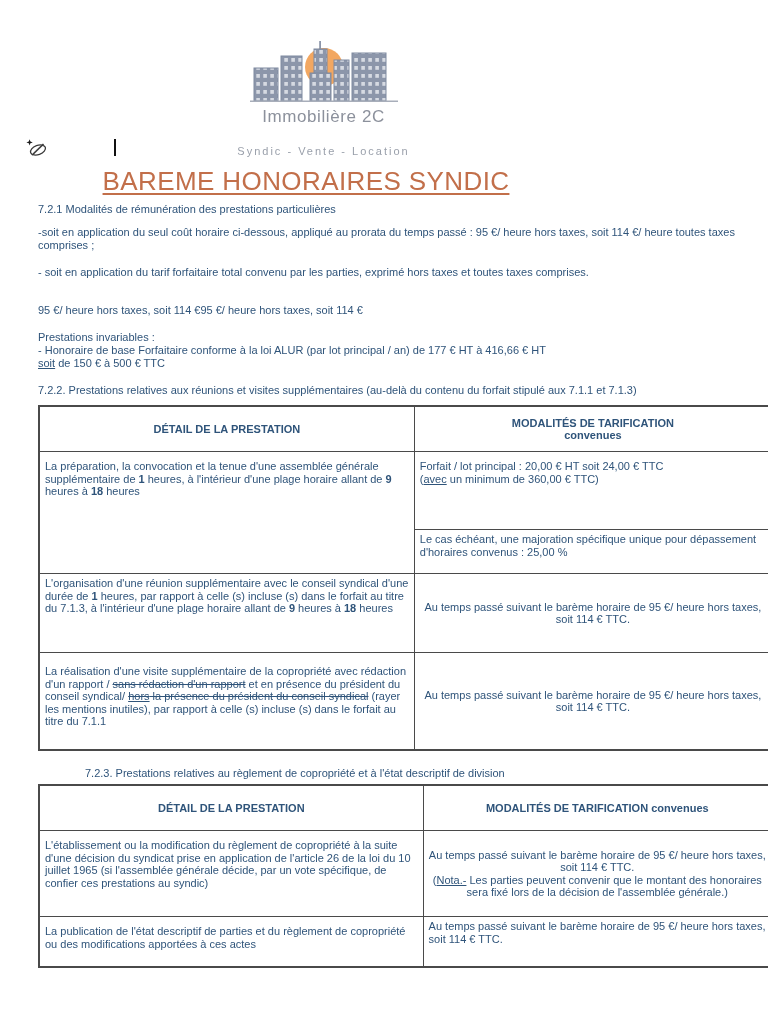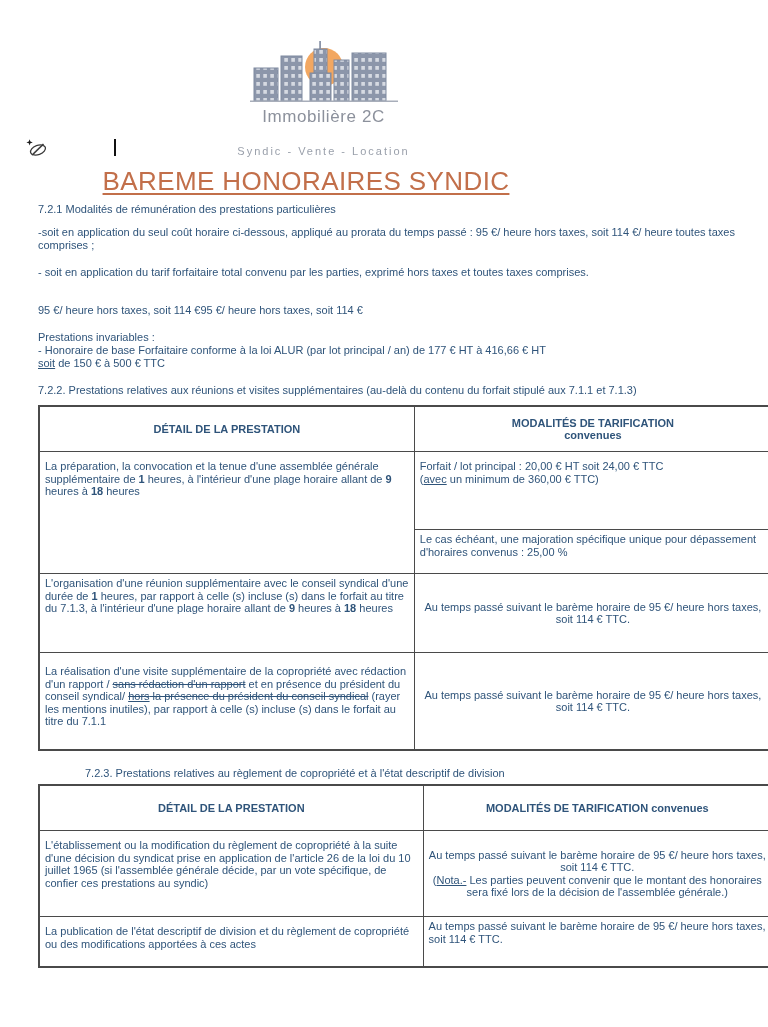--- a/index.html
+++ b/index.html
@@ -138,20 +138,20 @@
       <tbody>
           <tr>
         <th class="h-hdr">DÉTAIL DE LA PRESTATION</th>
         <th class="h-hdr">MODALITÉS DE TARIFICATION convenues</th>
       </tr>
       <tr>
         <td class="top pt8 h2-r1">L'établissement ou la modification du règlement de copropriété à la suite d'une décision du syndicat prise en application de l'article 26 de la loi du 10 juillet 1965 (si l'assemblée générale décide, par un vote spécifique, de confier ces prestations au syndic)</td>
         <td class="cc"><span>Au temps passé suivant le barème horaire de 95 €/ heure hors taxes, soit 114 € TTC.</span><br><span>(</span><span style="text-decoration: underline;">Nota.-</span><span> Les parties peuvent convenir que le montant des honoraires sera fixé lors de la décision de l'assemblée générale.)</span></td>
       </tr>
       <tr>
-        <td class="top pt8 h2-r2">La publication de l'état descriptif de division et du règlement de copropriété ou des modifications apportées à ces actes</td>
+        <td class="top pt8 h2-r2">La publication de l'état descriptif de parties et du règlement de copropriété ou des modifications apportées à ces actes</td>
         <td class="top">Au temps passé suivant le barème horaire de 95 €/ heure hors taxes, soit 114 € TTC.</td>
       </tr>
     </tbody>
       </table>
 
   </div>
 </div>
 
 </body></html>

